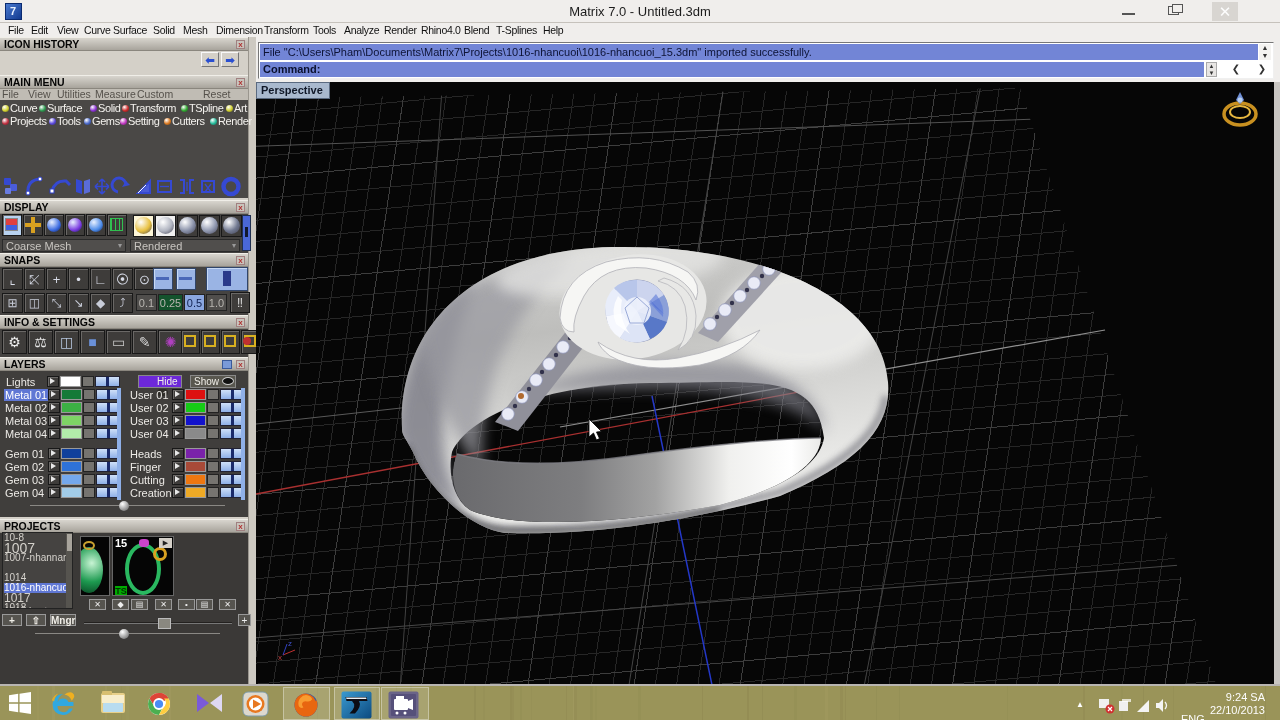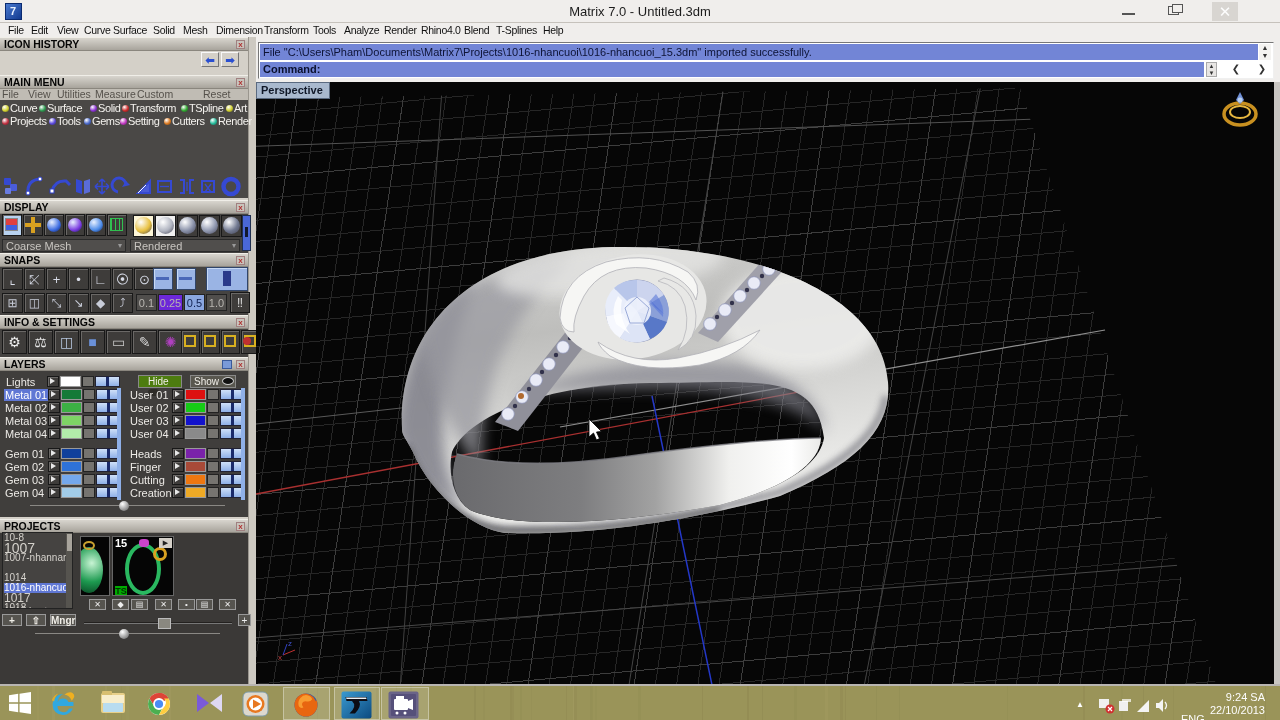--- a/index.html
+++ b/index.html
@@ -161,21 +161,21 @@
       <div class="abs" style="left:179px;top:240px;width:13px;height:3px;background:#4a68b8;"></div>
       <div class="ltb" style="left:206px;top:230px;width:42px;height:24px;"></div>
       <div class="abs" style="left:223px;top:234px;width:8px;height:15px;background:#2a3a8a;"></div>
       <div class="btn" style="left:2px;top:256px;width:21px;height:20px;color:#c8ccd8;font-size:12px;text-align:center;line-height:19px;">⊞</div>
       <div class="btn" style="left:24px;top:256px;width:21px;height:20px;color:#c8ccd8;font-size:12px;text-align:center;line-height:19px;">◫</div>
       <div class="btn" style="left:46px;top:256px;width:21px;height:20px;color:#c8ccd8;font-size:12px;text-align:center;line-height:19px;">⤡</div>
       <div class="btn" style="left:68px;top:256px;width:21px;height:20px;color:#c8ccd8;font-size:12px;text-align:center;line-height:19px;">↘</div>
       <div class="btn" style="left:90px;top:256px;width:21px;height:20px;color:#c8ccd8;font-size:12px;text-align:center;line-height:19px;">◆</div>
       <div class="btn" style="left:112px;top:256px;width:21px;height:20px;color:#c8ccd8;font-size:12px;text-align:center;line-height:19px;">⤴</div>
       <div class="abs" style="left:136px;top:257px;width:21px;height:17px;background:#504e4c;border:1px solid #222;color:#b8b5b0;font-size:11px;text-align:center;line-height:16px;">0.1</div>
-      <div class="abs" style="left:158px;top:257px;width:25px;height:17px;background:#6d28d9;border:1px solid #222;color:#b8b5b0;font-size:11px;text-align:center;line-height:16px;">0.25</div>
+      <div class="abs" style="left:158px;top:257px;width:25px;height:17px;background:#14532d;border:1px solid #222;color:#b8b5b0;font-size:11px;text-align:center;line-height:16px;">0.25</div>
       <div class="abs" style="left:184px;top:257px;width:21px;height:17px;background:#8aa6e0;border:1px solid #222;color:#102050;font-size:11px;text-align:center;line-height:16px;">0.5</div>
       <div class="abs" style="left:206px;top:257px;width:21px;height:17px;background:#504e4c;border:1px solid #222;color:#b8b5b0;font-size:11px;text-align:center;line-height:16px;">1.0</div>
       <div class="btn" style="left:230px;top:255px;width:20px;height:21px;color:#ddd;font-size:12px;text-align:center;line-height:20px;">‼</div>
       <div class="hdr" style="top:278px;">INFO &amp; SETTINGS<span class="hx">x</span></div>
       <div class="dk" style="top:292px;height:64px;"></div>
       <div class="btn" style="left:2px;top:293px;width:25px;height:24px;color:#f0f0f0;font-size:14px;text-align:center;line-height:23px;">⚙</div>
       <div class="btn" style="left:28px;top:293px;width:25px;height:24px;color:#e8e8e8;font-size:14px;text-align:center;line-height:23px;">⚖</div>
       <div class="btn" style="left:54px;top:293px;width:25px;height:24px;color:#b8c8e0;font-size:14px;text-align:center;line-height:23px;">◫</div>
       <div class="btn" style="left:80px;top:293px;width:25px;height:24px;color:#6a90d8;font-size:14px;text-align:center;line-height:23px;">■</div>
       <div class="btn" style="left:106px;top:293px;width:25px;height:24px;color:#c8c8c8;font-size:14px;text-align:center;line-height:23px;">▭</div>
@@ -192,21 +192,21 @@
       <div class="abs" style="left:243px;top:300px;width:8px;height:8px;background:#c03030;border-radius:50%;"></div>
       <div class="hdr" style="top:320px;">LAYERS<span class="hx">x</span><span class="abs" style="right:16px;top:2px;width:10px;height:9px;background:#7a9ad8;border:1px solid #3a5a9a;"></span></div>
       <div class="dk" style="top:334px;height:146px;background:#403e3c;"></div>
       <div class="abs" style="left:5px;top:339px;font-size:11px;color:#eceae6;padding:0 1px;white-space:nowrap;">Lights</div>
       <div class="btn" style="left:47px;top:339px;width:12px;height:11px;"></div>
       <div class="abs" style="left:50px;top:341px;width:0;height:0;border-left:5px solid #e8e8e8;border-top:3.5px solid transparent;border-bottom:3.5px solid transparent;"></div>
       <div class="abs" style="left:60px;top:339px;width:21px;height:11px;background:#ffffff;border:1px solid #999;"></div>
       <div class="abs" style="left:82px;top:339px;width:12px;height:11px;background:#767470;border:1px solid #222;"></div>
       <div class="abs" style="left:95px;top:339px;width:25px;height:11px;background:linear-gradient(#cfe0f8,#8fb0e8);border:1px solid #223;"></div>
       <div class="abs" style="left:106px;top:340px;width:3px;height:9px;background:#1a2a6a;"></div>
-      <div class="abs" style="left:138px;top:338px;width:44px;height:13px;background:#4d7c0f;border:1px solid #888;color:#f0eee8;font-size:10px;line-height:11px;padding-left:9px;">Hide <span style="display:inline-block;width:11px;height:7px;background:#2e2c28;border-radius:4px;"></span></div>
+      <div class="abs" style="left:138px;top:338px;width:44px;height:13px;background:#6d28d9;border:1px solid #888;color:#f0eee8;font-size:10px;line-height:11px;padding-left:18px;">Hide <span style="display:inline-block;width:11px;height:7px;background:#2e2c28;border-radius:4px;"></span></div>
       <div class="abs" style="left:190px;top:338px;width:46px;height:13px;background:#59574f;border:1px solid #888;color:#f0eee8;font-size:10px;line-height:11px;padding-left:3px;">Show <span style="display:inline-block;width:12px;height:8px;background:#111;border-radius:50%;border:1px solid #ccc;"></span></div>
       <div class="abs" style="left:4px;top:352px;font-size:11px;background:#5f77d4;color:#fff;padding:0 1px;white-space:nowrap;">Metal 01</div>
       <div class="btn" style="left:48px;top:352px;width:12px;height:11px;"></div>
       <div class="abs" style="left:51px;top:354px;width:0;height:0;border-left:5px solid #e8e8e8;border-top:3.5px solid transparent;border-bottom:3.5px solid transparent;"></div>
       <div class="abs" style="left:61px;top:352px;width:21px;height:11px;background:#157a38;border:1px solid #999;"></div>
       <div class="abs" style="left:83px;top:352px;width:12px;height:11px;background:#767470;border:1px solid #222;"></div>
       <div class="abs" style="left:96px;top:352px;width:25px;height:11px;background:linear-gradient(#cfe0f8,#8fb0e8);border:1px solid #223;"></div>
       <div class="abs" style="left:107px;top:353px;width:3px;height:9px;background:#1a2a6a;"></div>
       <div class="abs" style="left:129px;top:352px;font-size:11px;color:#eceae6;padding:0 1px;white-space:nowrap;">User 01</div>
       <div class="btn" style="left:172px;top:352px;width:12px;height:11px;"></div>

